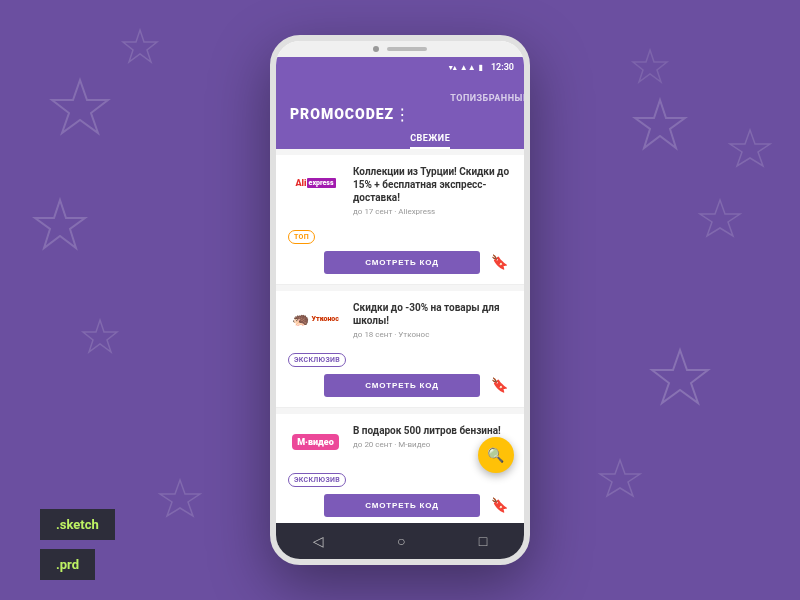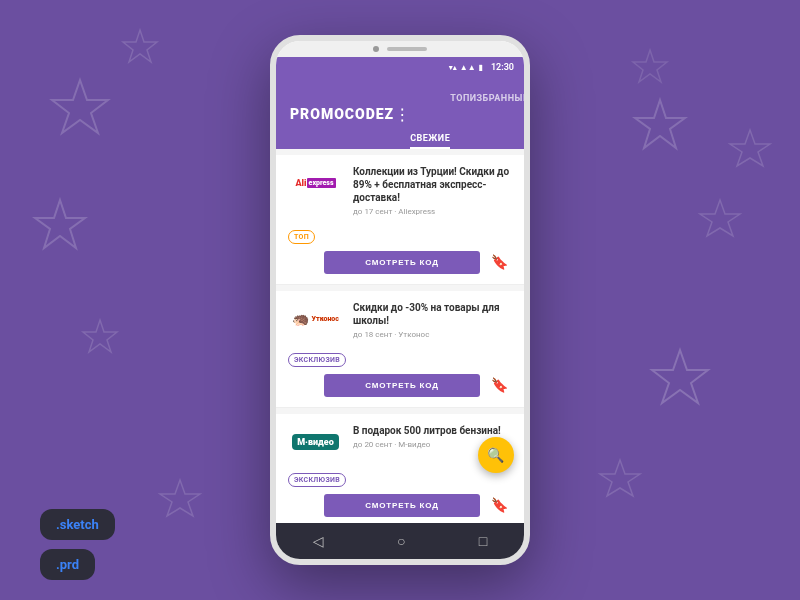--- a/index.html
+++ b/index.html
@@ -16,25 +16,25 @@
       position: absolute; top: 0; left: 0; width: 100%; height: 100%;
       pointer-events: none; overflow: hidden;
     }
 
     
     .badge {
       position: absolute;
       bottom: 60px;
       left: 40px;
       background: #2d2d3a;
-      color: #3b82f6;
+      color: #bef264;
       font-size: 13px;
       font-weight: bold;
       padding: 8px 16px;
-      border-radius: 12px;
+      border-radius: 0;
       z-index: 10;
     }
     .badge-prd {
       bottom: 20px;
     }
 
     
     .phone {
       width: 260px;
       height: 530px;
@@ -210,21 +210,21 @@
     
     .utk-logo {
       font-size: 8px; font-weight: bold; color: #d44; display: flex; align-items: center; gap: 2px;
     }
     .utk-animal {
       font-size: 14px;
     }
 
     
     .mvideo-logo {
-      background: #0f766e; color: #fff; font-size: 9px; font-weight: 900;
+      background: #ec4899; color: #fff; font-size: 9px; font-weight: 900;
       padding: 3px 5px; border-radius: 4px; display: inline-block;
     }
 
     
   </style>
 </head>
 <body>
 
 <div class="bg-stars">
   <svg width="800" height="600" xmlns="http://www.w3.org/2000/svg">
@@ -285,21 +285,21 @@
 
     <div class="promo-card">
       <div class="card-top">
         <div class="brand-logo">
           <span class="ali-logo">
             <span class="ali-red">Ali</span>
               <span style="background:#a21caf;color:#fff;font-size:7px;padding:1px 2px;border-radius:1px;">express</span>
           </span>
         </div>
         <div class="card-info">
-          <div class="card-title">Коллекции из Турции! Скидки до 89% + бесплатная экспресс-доставка!</div>
+          <div class="card-title">Коллекции из Турции! Скидки до 15% + бесплатная экспресс-доставка!</div>
           <div class="card-meta">до 17 сент · Aliexpress</div>
         </div>
       </div>
       <div class="tag tag-top">ТОП</div>
       <div class="card-actions">
         <button class="btn-code">СМОТРЕТЬ КОД</button>
         <div class="bookmark-btn bookmark-empty">🔖</div>
       </div>
     </div>
 

